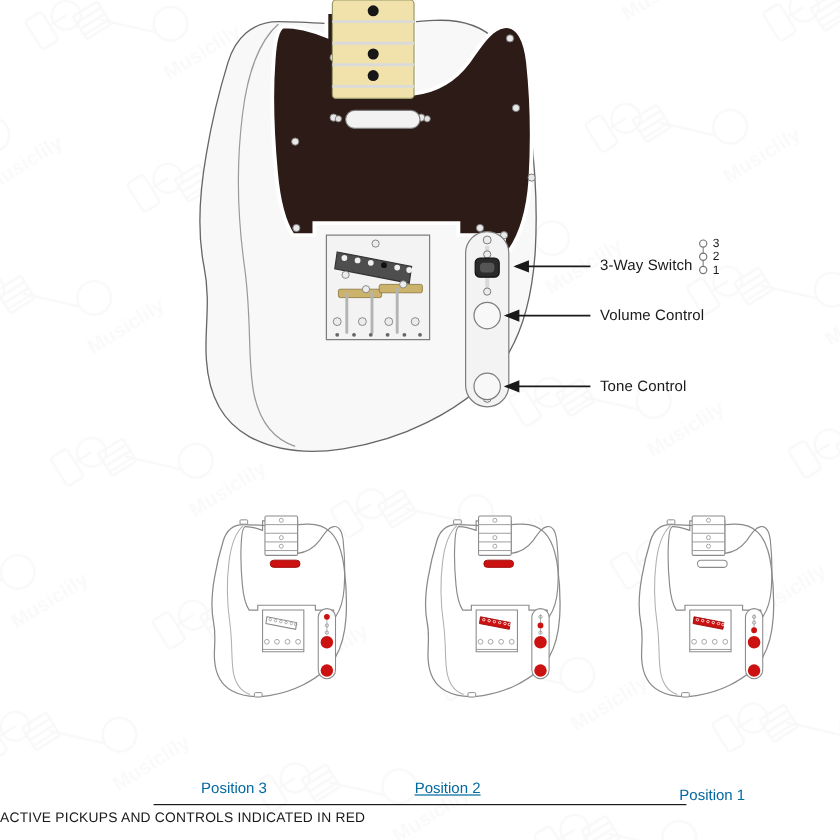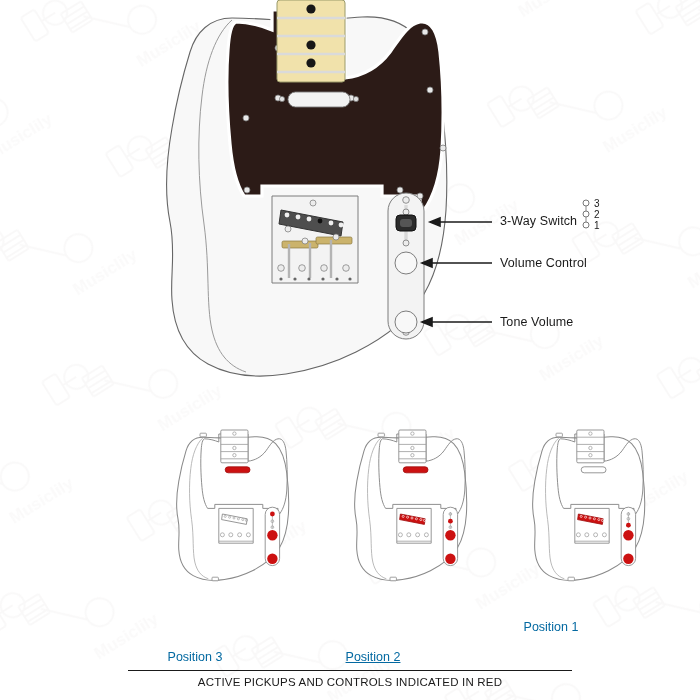--- a/index.html
+++ b/index.html
@@ -51,27 +51,26 @@
   .pos-label {
     position: absolute;
     font-family: "Liberation Sans", sans-serif;
     font-size: 12.5px;
     color: #0369a1;
     text-align: center;
     width: 140px;
   }
   #pos3 { left: 125px; top: 650px; }
   #pos2 { left: 303px; top: 650px; text-decoration: underline; }
-  #pos1 { left: 481px; top: 620px; }
+  #pos1 { left: 481px; top: 656px; text-align: right; }
 
   #footer-note {
     position: absolute;
     left: 0; top: 676px;
     width: 700px;
-    text-align: center;
     font-family: "Liberation Sans", sans-serif;
     font-size: 11.5px;
     letter-spacing: 0.2px;
     color: #1a1a1a;
   }
   #footer-rule {
     position: absolute;
     left: 128px; top: 670px;
     width: 444px; height: 1px;
     background: #1a1a1a;
@@ -435,21 +434,21 @@
       <circle cx="406" cy="263" r="13" fill="#cc1111"></circle>
       <circle cx="406" cy="322" r="13" fill="#cc1111"></circle>
       <rect x="225" y="8" width="16" height="9" rx="2" fill="#ffffff" stroke="#8a8a8a" stroke-width="2"></rect>
       <rect x="255" y="368" width="16" height="9" rx="2" fill="#ffffff" stroke="#8a8a8a" stroke-width="2"></rect>
     </g>
 
   </svg>
 
   <div class="callout-label" id="lbl-switch">3-Way Switch</div>
   <div class="callout-label" id="lbl-volume">Volume Control</div>
-  <div class="callout-label" id="lbl-tone">Tone Volume</div>
+  <div class="callout-label" id="lbl-tone">Tone Control</div>
 
   <div class="sw-num" id="swn3">3</div>
   <div class="sw-num" id="swn2">2</div>
   <div class="sw-num" id="swn1">1</div>
 
   <div class="pos-label" id="pos3">Position 3</div>
   <div class="pos-label" id="pos2">Position 2</div>
   <div class="pos-label" id="pos1">Position 1</div>
 
   <div id="footer-rule"></div>

